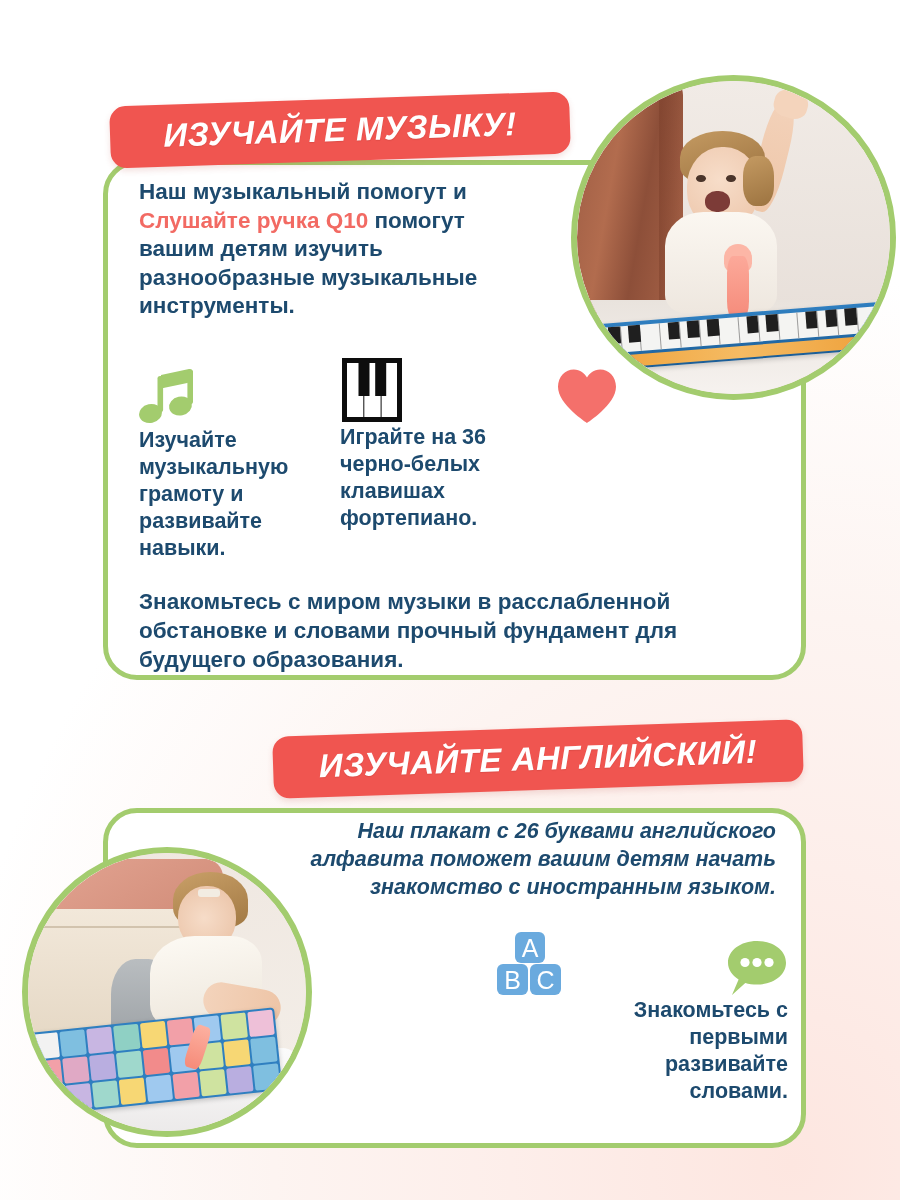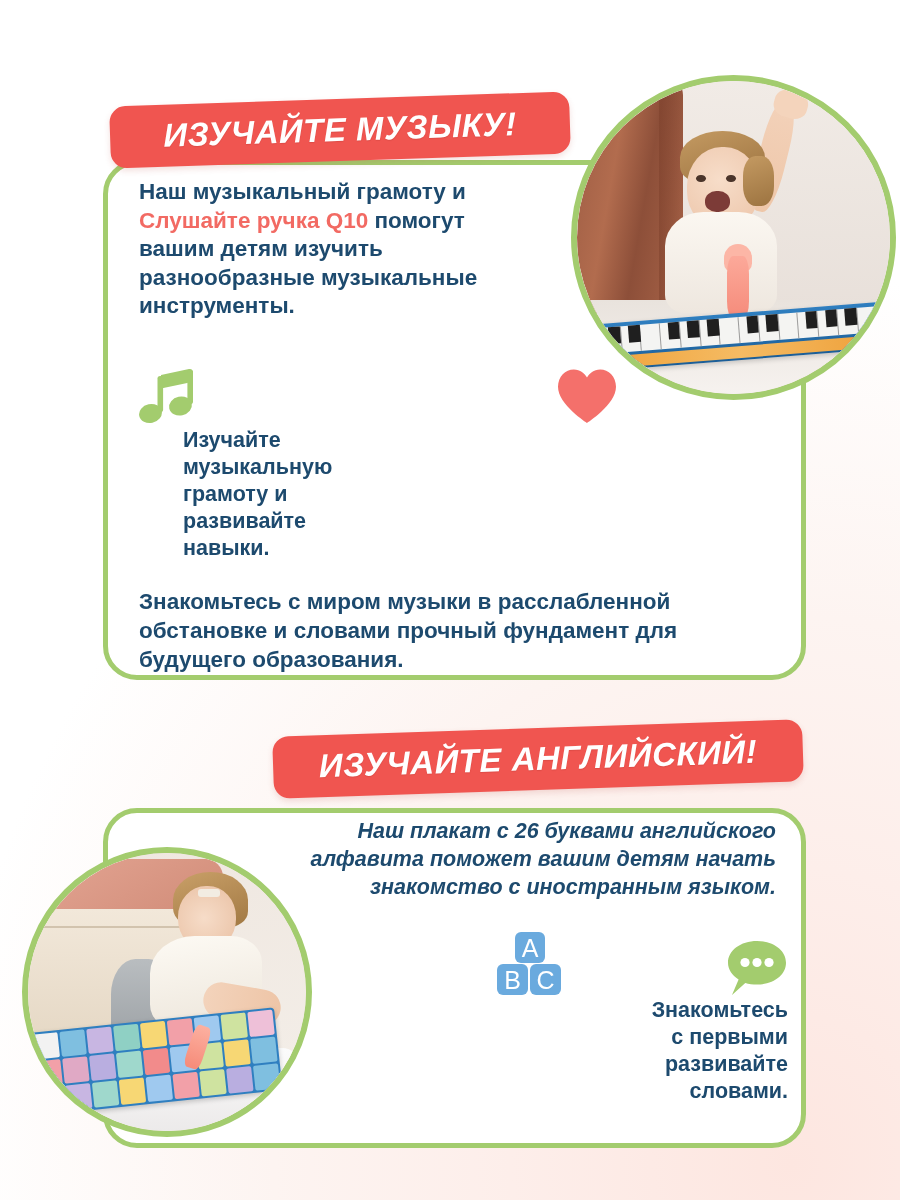--- a/index.html
+++ b/index.html
@@ -145,21 +145,21 @@
     line-height:1.27;
   }
   #music-intro{left:139px;top:178px;width:400px;font-size:22.5px;}
   #music-intro .hl{color:#f26a63;}
   #music-outro{left:139px;top:588px;width:640px;font-size:22.5px;line-height:1.28;}
   #english-intro{left:268px;top:818px;width:508px;font-size:21.5px;line-height:1.3;text-align:right;font-style:italic;}
 
   
   .feature{position:absolute;}
   .feature .f-label{
-    color:#1d4a6e;font-weight:bold;font-size:21.5px;line-height:1.26;margin-left:44px;
+    color:#1d4a6e;font-weight:bold;font-size:21.5px;line-height:1.26;
   }
   #feat-notes{left:139px;top:355px;width:175px;}
   #feat-piano{left:340px;top:352px;width:190px;}
   #feat-heart{left:556px;top:352px;width:232px;}
   #feat-abc{left:392px;top:925px;width:172px;text-align:right;}
   #feat-speech{left:596px;top:925px;width:192px;text-align:right;}
   .icon-wrap{height:72px;display:flex;align-items:flex-end;}
   #feat-abc .icon-wrap,#feat-speech .icon-wrap{justify-content:flex-end;}
 
   
@@ -216,35 +216,48 @@
         </div>
         <div class="p1-strip"></div>
       </div>
     </div>
   </div>
 
   <div class="ribbon" id="ribbon-music">
     <span class="ribbon-text">ИЗУЧАЙТЕ МУЗЫКУ!</span>
   </div>
 
-  <div class="body-text" id="music-intro"><span>Наш музыкальный грамоту и </span><span class="hl">Слушайте ручка Q10</span><span> помогут вашим детям изучить разнообразные музыкальные инструменты.</span></div>
+  <div class="body-text" id="music-intro"><span>Наш музыкальный помогут и </span><span class="hl">Слушайте ручка Q10</span><span> помогут вашим детям изучить разнообразные музыкальные инструменты.</span></div>
 
   <div class="feature" id="feat-notes">
     <div class="icon-wrap">
       <svg class="ico-note" viewBox="0 0 56 60">
         <path d="M22 8 L50 2 C52.5 1.5 54 3 54 5 L54 12 C54 14 52.5 15.2 50.6 15.6 L22 21.4 Z" fill="#a3cc6e"></path>
         <rect x="18.5" y="9" width="5.6" height="36" rx="2.6" fill="#a3cc6e"></rect>
         <rect x="48.4" y="3" width="5.6" height="34" rx="2.6" fill="#a3cc6e"></rect>
         <ellipse cx="11.5" cy="46.5" rx="11.5" ry="9.4" fill="#a3cc6e" transform="rotate(-12 11.5 46.5)"></ellipse>
         <ellipse cx="41.5" cy="39" rx="11.5" ry="9.4" fill="#a3cc6e" transform="rotate(-12 41.5 39)"></ellipse>
       </svg>
     </div>
     <div class="f-label">Изучайте музыкальную грамоту и развивайте навыки.</div>
   </div>
 
+  <div class="feature" id="feat-piano">
+    <div class="icon-wrap">
+      <svg class="ico-piano" viewBox="0 0 64 68">
+        <rect x="2" y="2" width="60" height="64" fill="#0d0d0d"></rect>
+        <rect x="7" y="7" width="16.3" height="54" fill="#ffffff"></rect>
+        <rect x="24.3" y="7" width="16.3" height="54" fill="#ffffff"></rect>
+        <rect x="41.6" y="7" width="15.4" height="54" fill="#ffffff"></rect>
+        <rect x="18.5" y="7" width="11" height="33" fill="#0d0d0d"></rect>
+        <rect x="35.2" y="7" width="11" height="33" fill="#0d0d0d"></rect>
+      </svg>
+    </div>
+    <div class="f-label">Играйте на 36 черно-белых клавишах фортепиано.</div>
+  </div>
 
   <div class="feature" id="feat-heart">
     <div class="icon-wrap">
       <svg class="ico-heart" viewBox="0 0 62 56">
         <path d="M31 55 C31 55 2 36.5 2 18.8 C2 8.6 9.4 1.5 17.8 1.5 C24.3 1.5 28.6 5.4 31 9.6 C33.4 5.4 37.7 1.5 44.2 1.5 C52.6 1.5 60 8.6 60 18.8 C60 36.5 31 55 31 55 Z" fill="#f4706b"></path>
       </svg>
     </div>
   </div>
 
   <div class="body-text" id="music-outro">Знакомьтесь с миром музыки в расслабленной обстановке и словами прочный фундамент для будущего образования.</div>

